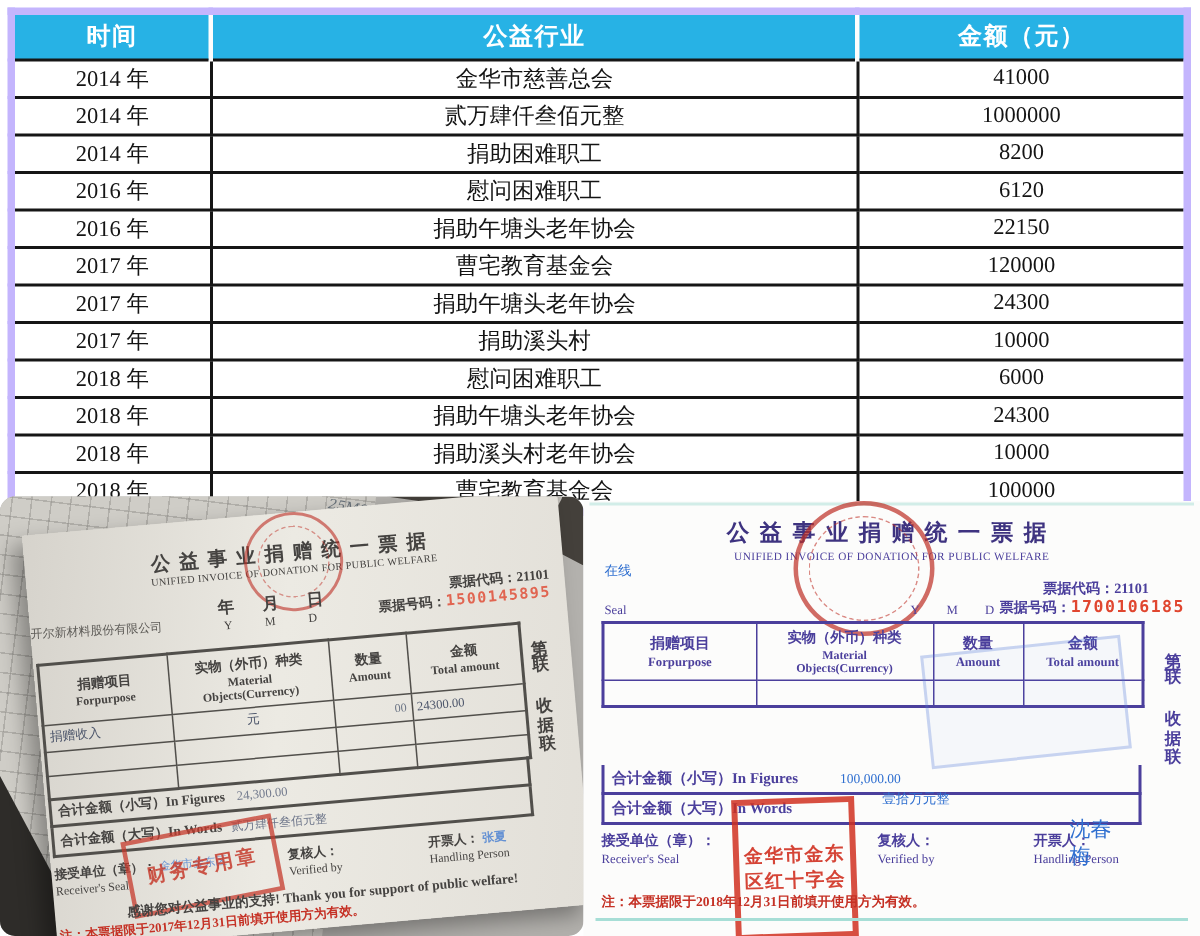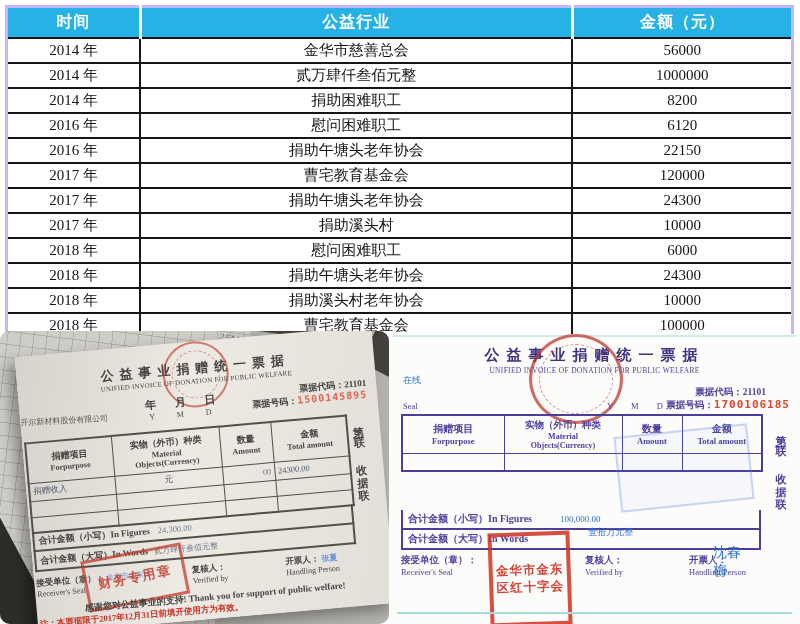--- a/index.html
+++ b/index.html
@@ -2,21 +2,21 @@
 <html><head>
 <meta charset="utf-8">
 <style>
   html,body{margin:0;padding:0;}
   body{width:800px;height:624px;position:relative;background:#ffffff;
        font-family:"Liberation Serif", serif;overflow:hidden;}
   .abs{position:absolute;}
 
   
   #donation-table{position:absolute;left:5px;top:5px;width:789px;border-collapse:collapse;
-        border:3px solid #c4b5fd;table-layout:fixed;}
+        border:5px solid #c4b5fd;table-layout:fixed;}
   #donation-table th{background:#27b2e5;color:#fff;font-weight:bold;font-size:16px;height:27px;
         border-left:3px solid #fdfdfd;border-right:3px solid #fdfdfd;border-bottom:2px solid #161616;letter-spacing:1px;}
   #donation-table th:first-child{border-left:none;}
   #donation-table th:last-child{border-right:none;}
   #donation-table td{border:2px solid #161616;font-size:15px;height:21px;text-align:center;color:#141414;}
 
   
   #photo{position:absolute;left:0;top:331px;width:389px;height:293px;background:#b3b1ad;
          overflow:hidden;border-radius:10px;}
   .grid-paper{position:absolute;left:-50px;top:-30px;width:280px;height:380px;background:
@@ -74,21 +74,21 @@
     <tr>
       <th>时间</th>
       <th>公益行业</th>
       <th>金额（元）</th>
     </tr>
   </thead>
   <tbody id="donation-body">
       <tr>
         <td>2014 年</td>
         <td>金华市慈善总会</td>
-        <td>56000</td>
+        <td>41000</td>
       </tr>
       <tr>
         <td>2014 年</td>
         <td>贰万肆仟叁佰元整</td>
         <td>1000000</td>
       </tr>
       <tr>
         <td>2014 年</td>
         <td>捐助困难职工</td>
         <td>8200</td>
@@ -331,15 +331,16 @@
     <span class="blue-fill abs" style="left:24px;top:-10px;font-size:14px;font-weight:normal;">沈春梅</span>
     <span>开票人：</span>
     <span style="display:block;font-weight:normal;font-size:8.5px;">Handling Person</span>
   </div>
 
   <div class="abs stamp-square-r" style="left:100px;top:198px;width:74px;height:86px;font-size:12.5px;letter-spacing:1px;padding-top:0;display:flex;flex-direction:column;justify-content:center;">
     <span>金华市金东</span>
     <span>区红十字会</span>
   </div>
 
+  <div class="abs red-note" style="left:12px;top:261px;font-size:9px;">注：本票据限于2018年12月31日前填开使用方为有效。</div>
 
   <div class="cyan-line abs" style="left:8px;top:278px;width:395px;"></div>
 </div>
 
 </body></html>

